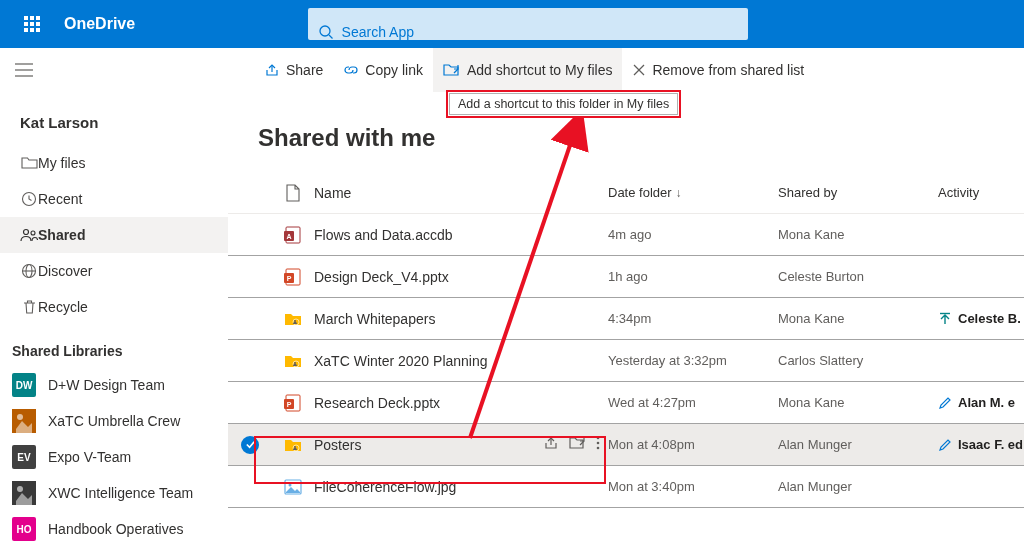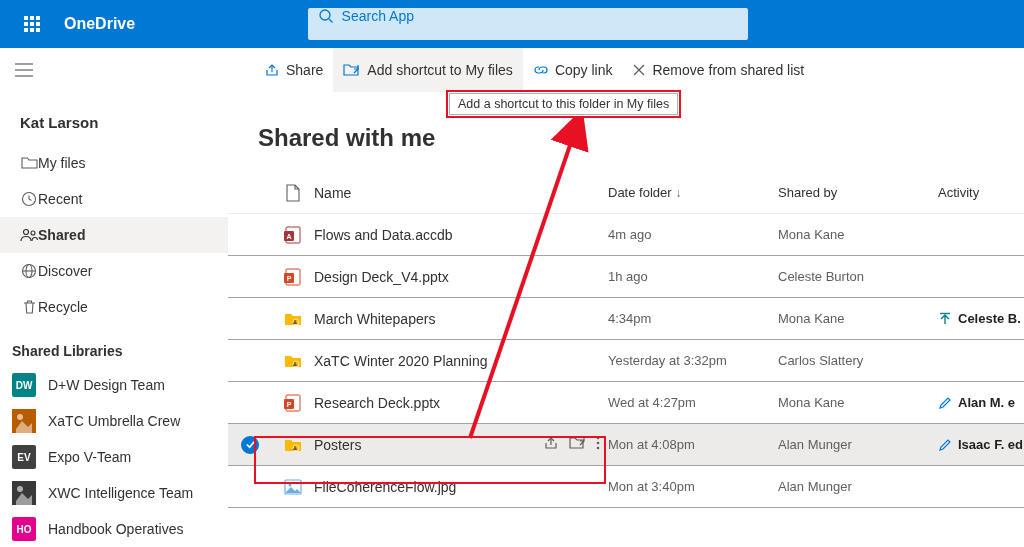--- a/index.html
+++ b/index.html
@@ -5,21 +5,21 @@
     * { box-sizing: border-box; margin: 0; padding: 0; font-family: "Segoe UI", -apple-system, BlinkMacSystemFont, sans-serif; }
     body { width: 1024px; height: 547px; overflow: hidden; background: #fff; position: relative; }
     
     
     .top-header { height: 48px; background: #0078d4; display: flex; align-items: center; color: #fff; padding: 0 8px; }
     .app-launcher { width: 48px; height: 48px; display: flex; align-items: center; justify-content: center; cursor: pointer; }
     .waffle { display: grid; grid-template-columns: repeat(3, 4px); grid-template-rows: repeat(3, 4px); gap: 2px; }
     .waffle span { background: #fff; width: 4px; height: 4px; }
     .product-name { font-size: 16px; font-weight: 600; margin-left: 8px; }
     .search-wrap { margin-left: auto; margin-right: auto; width: 440px; }
-    .search-box { display: flex; align-items: flex-start; background: #d0e7f8; border-radius: 2px; height: 32px; padding: 0 10px; color: #0078d4; width: 100%; }
+    .search-box { display: flex; align-items: flex-end; background: #d0e7f8; border-radius: 2px; height: 32px; padding: 0 10px; color: #0078d4; width: 100%; }
     .search-box svg { flex-shrink: 0; }
     .search-text { margin-left: 8px; color: #0078d4; font-size: 14px; }
     .header-spacer { width: 96px; }
 
     
     .toolbar { height: 44px; background: #fff; display: flex; align-items: center; border-bottom: none; }
     .hamburger { width: 48px; display: flex; justify-content: center; cursor: pointer; color: #605e5c; }
     .toolbar-actions { display: flex; align-items: center; margin-left: 206px; gap: 0; }
     .toolbar-btn { display: inline-flex; align-items: center; height: 44px; padding: 0 10px; font-size: 14px; color: #323130; cursor: pointer; gap: 6px; }
     .toolbar-btn.highlighted { background: #f3f2f1; }
@@ -117,38 +117,38 @@
     <div class="toolbar-btn">
       <span class="icn">
           <svg width="16" height="16" viewBox="0 0 16 16" fill="none">
             <path d="M3 8 L3 13 L13 13 L13 8" stroke="#0078d4" stroke-width="1.2" fill="none"></path>
             <path d="M5 6 L8 3 L11 6" stroke="#0078d4" stroke-width="1.2" fill="none"></path>
             <line x1="8" y1="3" x2="8" y2="10" stroke="#0078d4" stroke-width="1.2"></line>
           </svg>
         </span>
       <span>Share</span>
     </div>
+    <div class="toolbar-btn">
+      <span class="icn">
+          <svg width="16" height="16" viewBox="0 0 16 16" fill="none">
+            <path d="M6 8 A3 3 0 0 1 9 5 L11 5 A3 3 0 0 1 11 11 L10 11" stroke="#0078d4" stroke-width="1.2" fill="none"></path>
+            <path d="M10 8 A3 3 0 0 1 7 11 L5 11 A3 3 0 0 1 5 5 L6 5" stroke="#0078d4" stroke-width="1.2" fill="none"></path>
+          </svg>
+        </span>
+      <span>Copy link</span>
+    </div>
     <div class="toolbar-btn highlighted">
       <span class="icn">
           <svg width="18" height="16" viewBox="0 0 18 16" fill="none">
             <path d="M1 4 L1 13 L15 13 L15 5 L8 5 L6 3 L1 3 Z" stroke="#0078d4" stroke-width="1.2" fill="none"></path>
             <path d="M11 7 L15 7 L15 3" stroke="#0078d4" stroke-width="1.2" fill="none"></path>
             <path d="M15 7 L11 11" stroke="#0078d4" stroke-width="1.2"></path>
           </svg>
         </span>
       <span>Add shortcut to My files</span>
-    </div>
-    <div class="toolbar-btn">
-      <span class="icn">
-          <svg width="16" height="16" viewBox="0 0 16 16" fill="none">
-            <path d="M6 8 A3 3 0 0 1 9 5 L11 5 A3 3 0 0 1 11 11 L10 11" stroke="#0078d4" stroke-width="1.2" fill="none"></path>
-            <path d="M10 8 A3 3 0 0 1 7 11 L5 11 A3 3 0 0 1 5 5 L6 5" stroke="#0078d4" stroke-width="1.2" fill="none"></path>
-          </svg>
-        </span>
-      <span>Copy link</span>
     </div>
     <div class="toolbar-btn">
       <span class="icn close-icn">
           <svg width="14" height="14" viewBox="0 0 14 14">
             <line x1="2" y1="2" x2="12" y2="12" stroke="#605e5c" stroke-width="1.3"></line>
             <line x1="12" y1="2" x2="2" y2="12" stroke="#605e5c" stroke-width="1.3"></line>
           </svg>
         </span>
       <span>Remove from shared list</span>
     </div>

